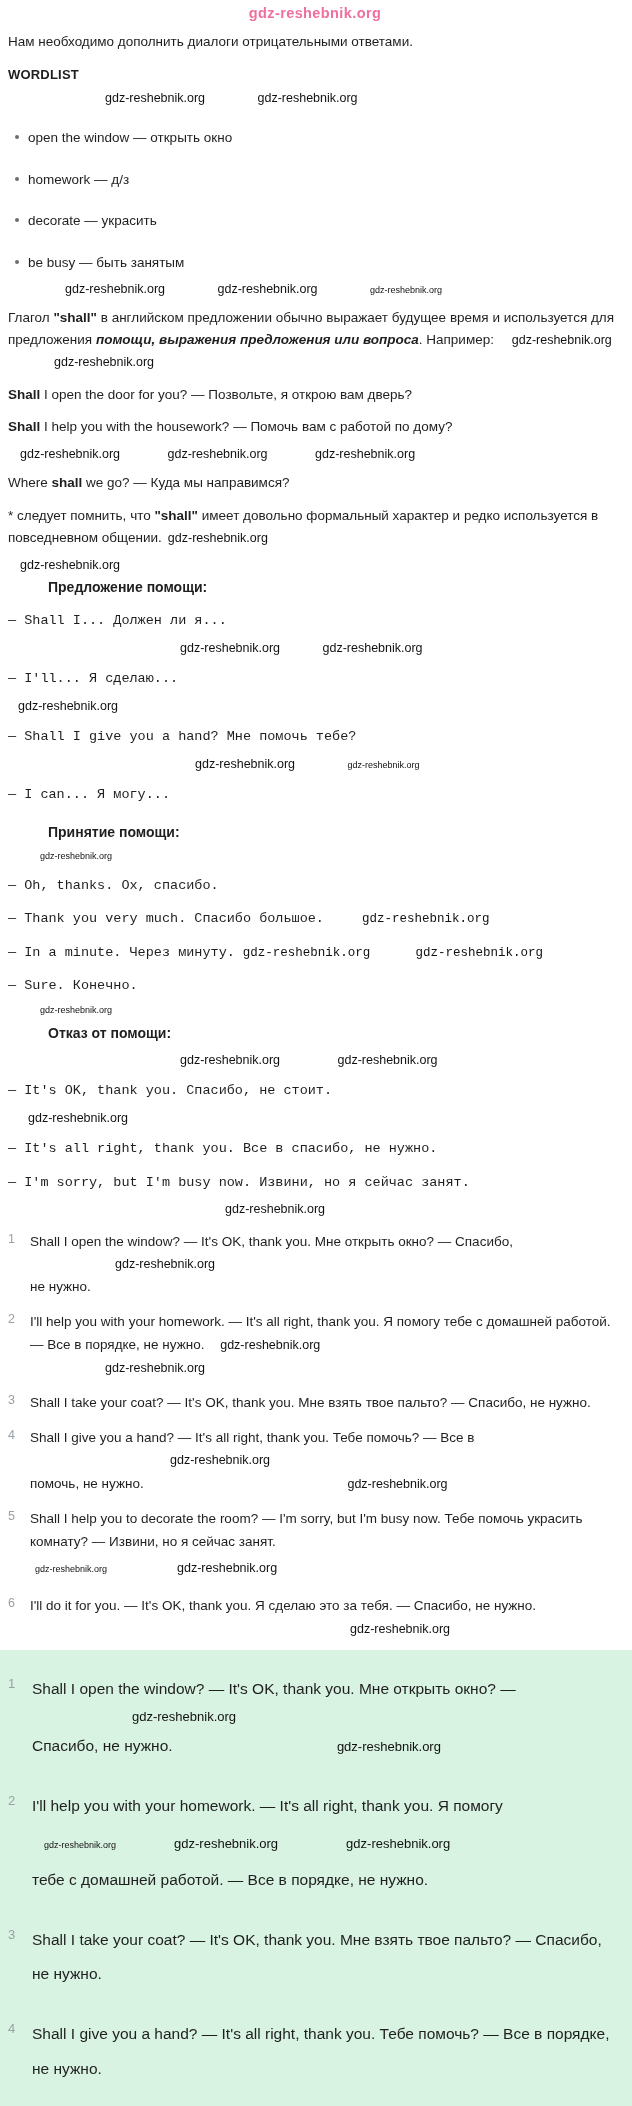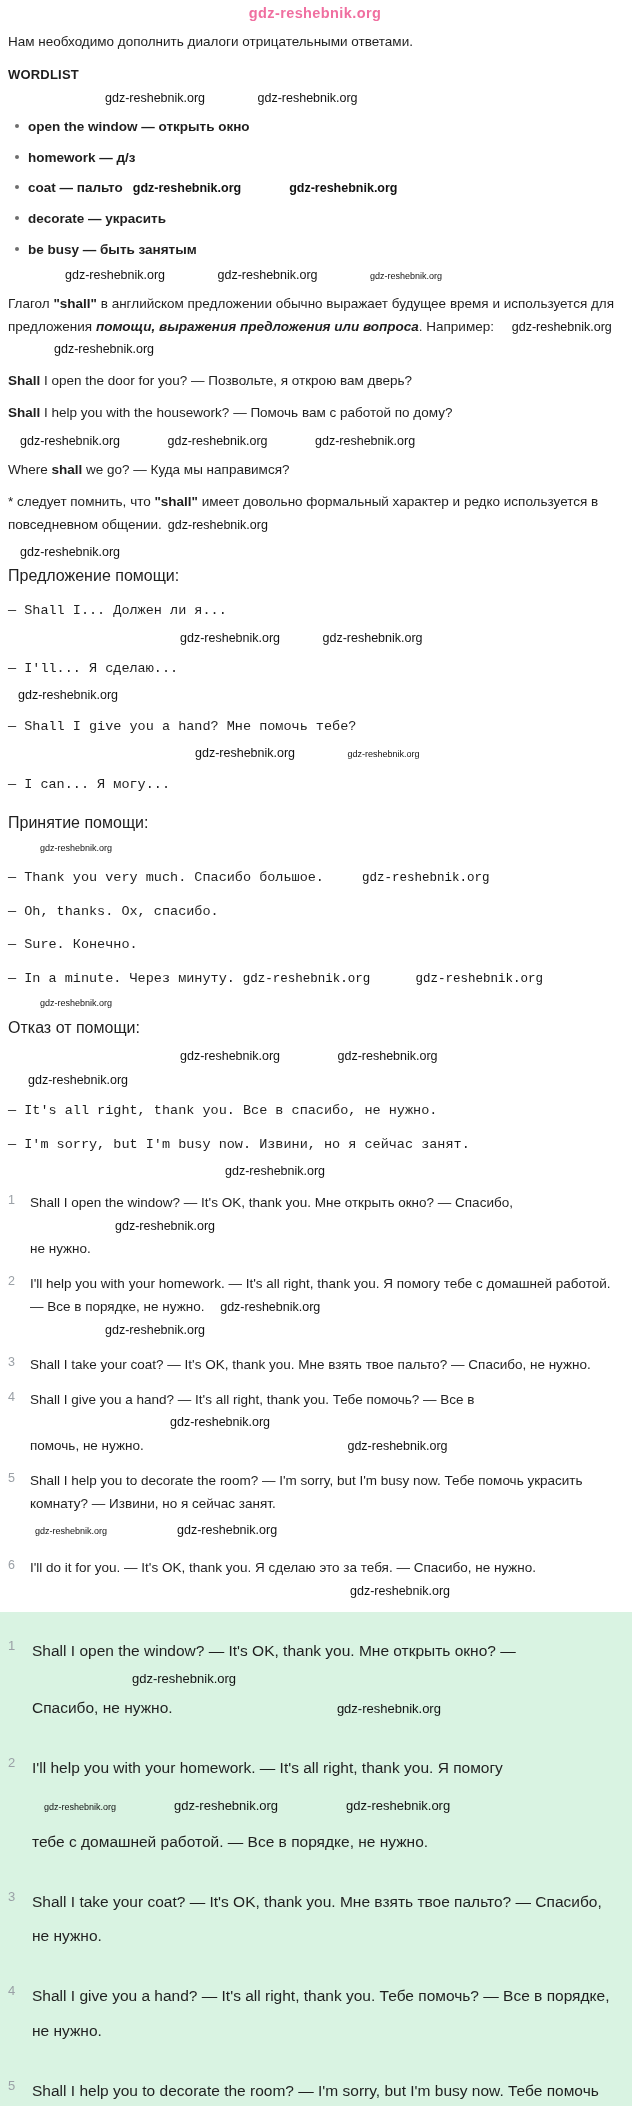--- a/index.html
+++ b/index.html
@@ -25,28 +25,28 @@
     font-size:14.5px; font-weight:bold; letter-spacing:.4px;
     margin:2px 0 4px 0;
   }
 
   .para { font-size:13.5px; line-height:1.65; margin-top:10px; }
   .title-wordlist { font-size:13px; font-weight:bold; letter-spacing:.2px; margin-top:14px; }
 
   ul.wordlist { list-style:none; margin-top:8px; }
   ul.wordlist li {
     position:relative; padding-left:20px;
-    font-size:13.5px; line-height:1.45; margin-top:11px;font-weight:bold;
+    font-size:13.5px; line-height:1.45; margin-top:22px;
   }
   ul.wordlist li .dot {
     position:absolute; left:7px; top:7px;
     width:4px; height:4px; border-radius:50%; background:#6d6d6d;
   }
 
-  .sec-title { font-size:16px; font-weight:normal; margin-top:16px; line-height:1.5; }
+  .sec-title { font-size:14px; font-weight:bold; margin-top:16px; line-height:1.5;margin-left:40px; }
   .dline { font-size:13.5px; line-height:1.6; margin-top:12px;font-family:Liberation Mono, monospace; }
 
   ol.answers { list-style:none; margin-top:12px; }
   ol.answers li { display:flex; margin-top:12px; }
   ol.answers .num { flex:none; width:22px; color:var(--numgray,#9aa0a6); font-size:12.5px; padding-top:2px; }
   ol.answers .atext { flex:1; font-size:13.5px; line-height:1.72; }
 
   .final-part {
     background:var(--hl,#d9f3e2);
     flex:1;
@@ -74,21 +74,20 @@
   <h2 class="title-wordlist">WORDLIST</h2>
 
   <div class="wm-row">
     <span class="wm" style="margin-left:97px">gdz-reshebnik.org</span>
     <span class="wm" style="margin-left:48px">gdz-reshebnik.org</span>
   </div>
 
   <ul class="wordlist">
     <li><span class="dot"></span><span>open the window — открыть окно</span></li>
     <li><span class="dot"></span><span>homework — д/з</span></li>
-    <li><span class="dot"></span><span>coat — пальто</span><span class="wm" style="margin-left:10px">gdz-reshebnik.org</span><span class="wm" style="margin-left:48px">gdz-reshebnik.org</span></li>
     <li><span class="dot"></span><span>decorate — украсить</span></li>
     <li><span class="dot"></span><span>be busy — быть занятым</span></li>
   </ul>
 
   <div class="wm-row">
     <span class="wm" style="margin-left:57px">gdz-reshebnik.org</span>
     <span class="wm" style="margin-left:48px">gdz-reshebnik.org</span>
     <span class="wm small" style="margin-left:48px">gdz-reshebnik.org</span>
   </div>
 
@@ -141,39 +140,40 @@
   </div>
 
   <p class="dline">— I can... Я могу...</p>
 
   <h3 class="sec-title">Принятие помощи:</h3>
 
   <div class="wm-row" style="margin-top:2px">
     <span class="wm small" style="margin-left:32px">gdz-reshebnik.org</span>
   </div>
 
+  <p class="dline">— Oh, thanks. Ох, спасибо.</p>
+
   <p class="dline"><span>— Thank you very much. Спасибо большое.</span><span class="wm" style="margin-left:38px">gdz-reshebnik.org</span></p>
 
-  <p class="dline">— Oh, thanks. Ох, спасибо.</p>
+  <p class="dline"><span>— In a minute. Через минуту.</span><span class="wm" style="margin-left:8px">gdz-reshebnik.org</span><span class="wm" style="margin-left:45px">gdz-reshebnik.org</span></p>
 
   <p class="dline">— Sure. Конечно.</p>
-
-  <p class="dline"><span>— In a minute. Через минуту.</span><span class="wm" style="margin-left:8px">gdz-reshebnik.org</span><span class="wm" style="margin-left:45px">gdz-reshebnik.org</span></p>
 
   <div class="wm-row" style="margin-top:2px">
     <span class="wm small" style="margin-left:32px">gdz-reshebnik.org</span>
   </div>
 
   <h3 class="sec-title" style="margin-top:6px">Отказ от помощи:</h3>
 
   <div class="wm-row">
     <span class="wm" style="margin-left:172px">gdz-reshebnik.org</span>
     <span class="wm" style="margin-left:53px">gdz-reshebnik.org</span>
   </div>
 
+  <p class="dline">— It's OK, thank you. Спасибо, не стоит.</p>
 
   <div class="wm-row">
     <span class="wm" style="margin-left:20px">gdz-reshebnik.org</span>
   </div>
 
   <p class="dline">— It's all right, thank you. Все в спасибо, не нужно.</p>
 
   <p class="dline">— I'm sorry, but I'm busy now. Извини, но я сейчас занят.</p>
 
   <div class="wm-row">

